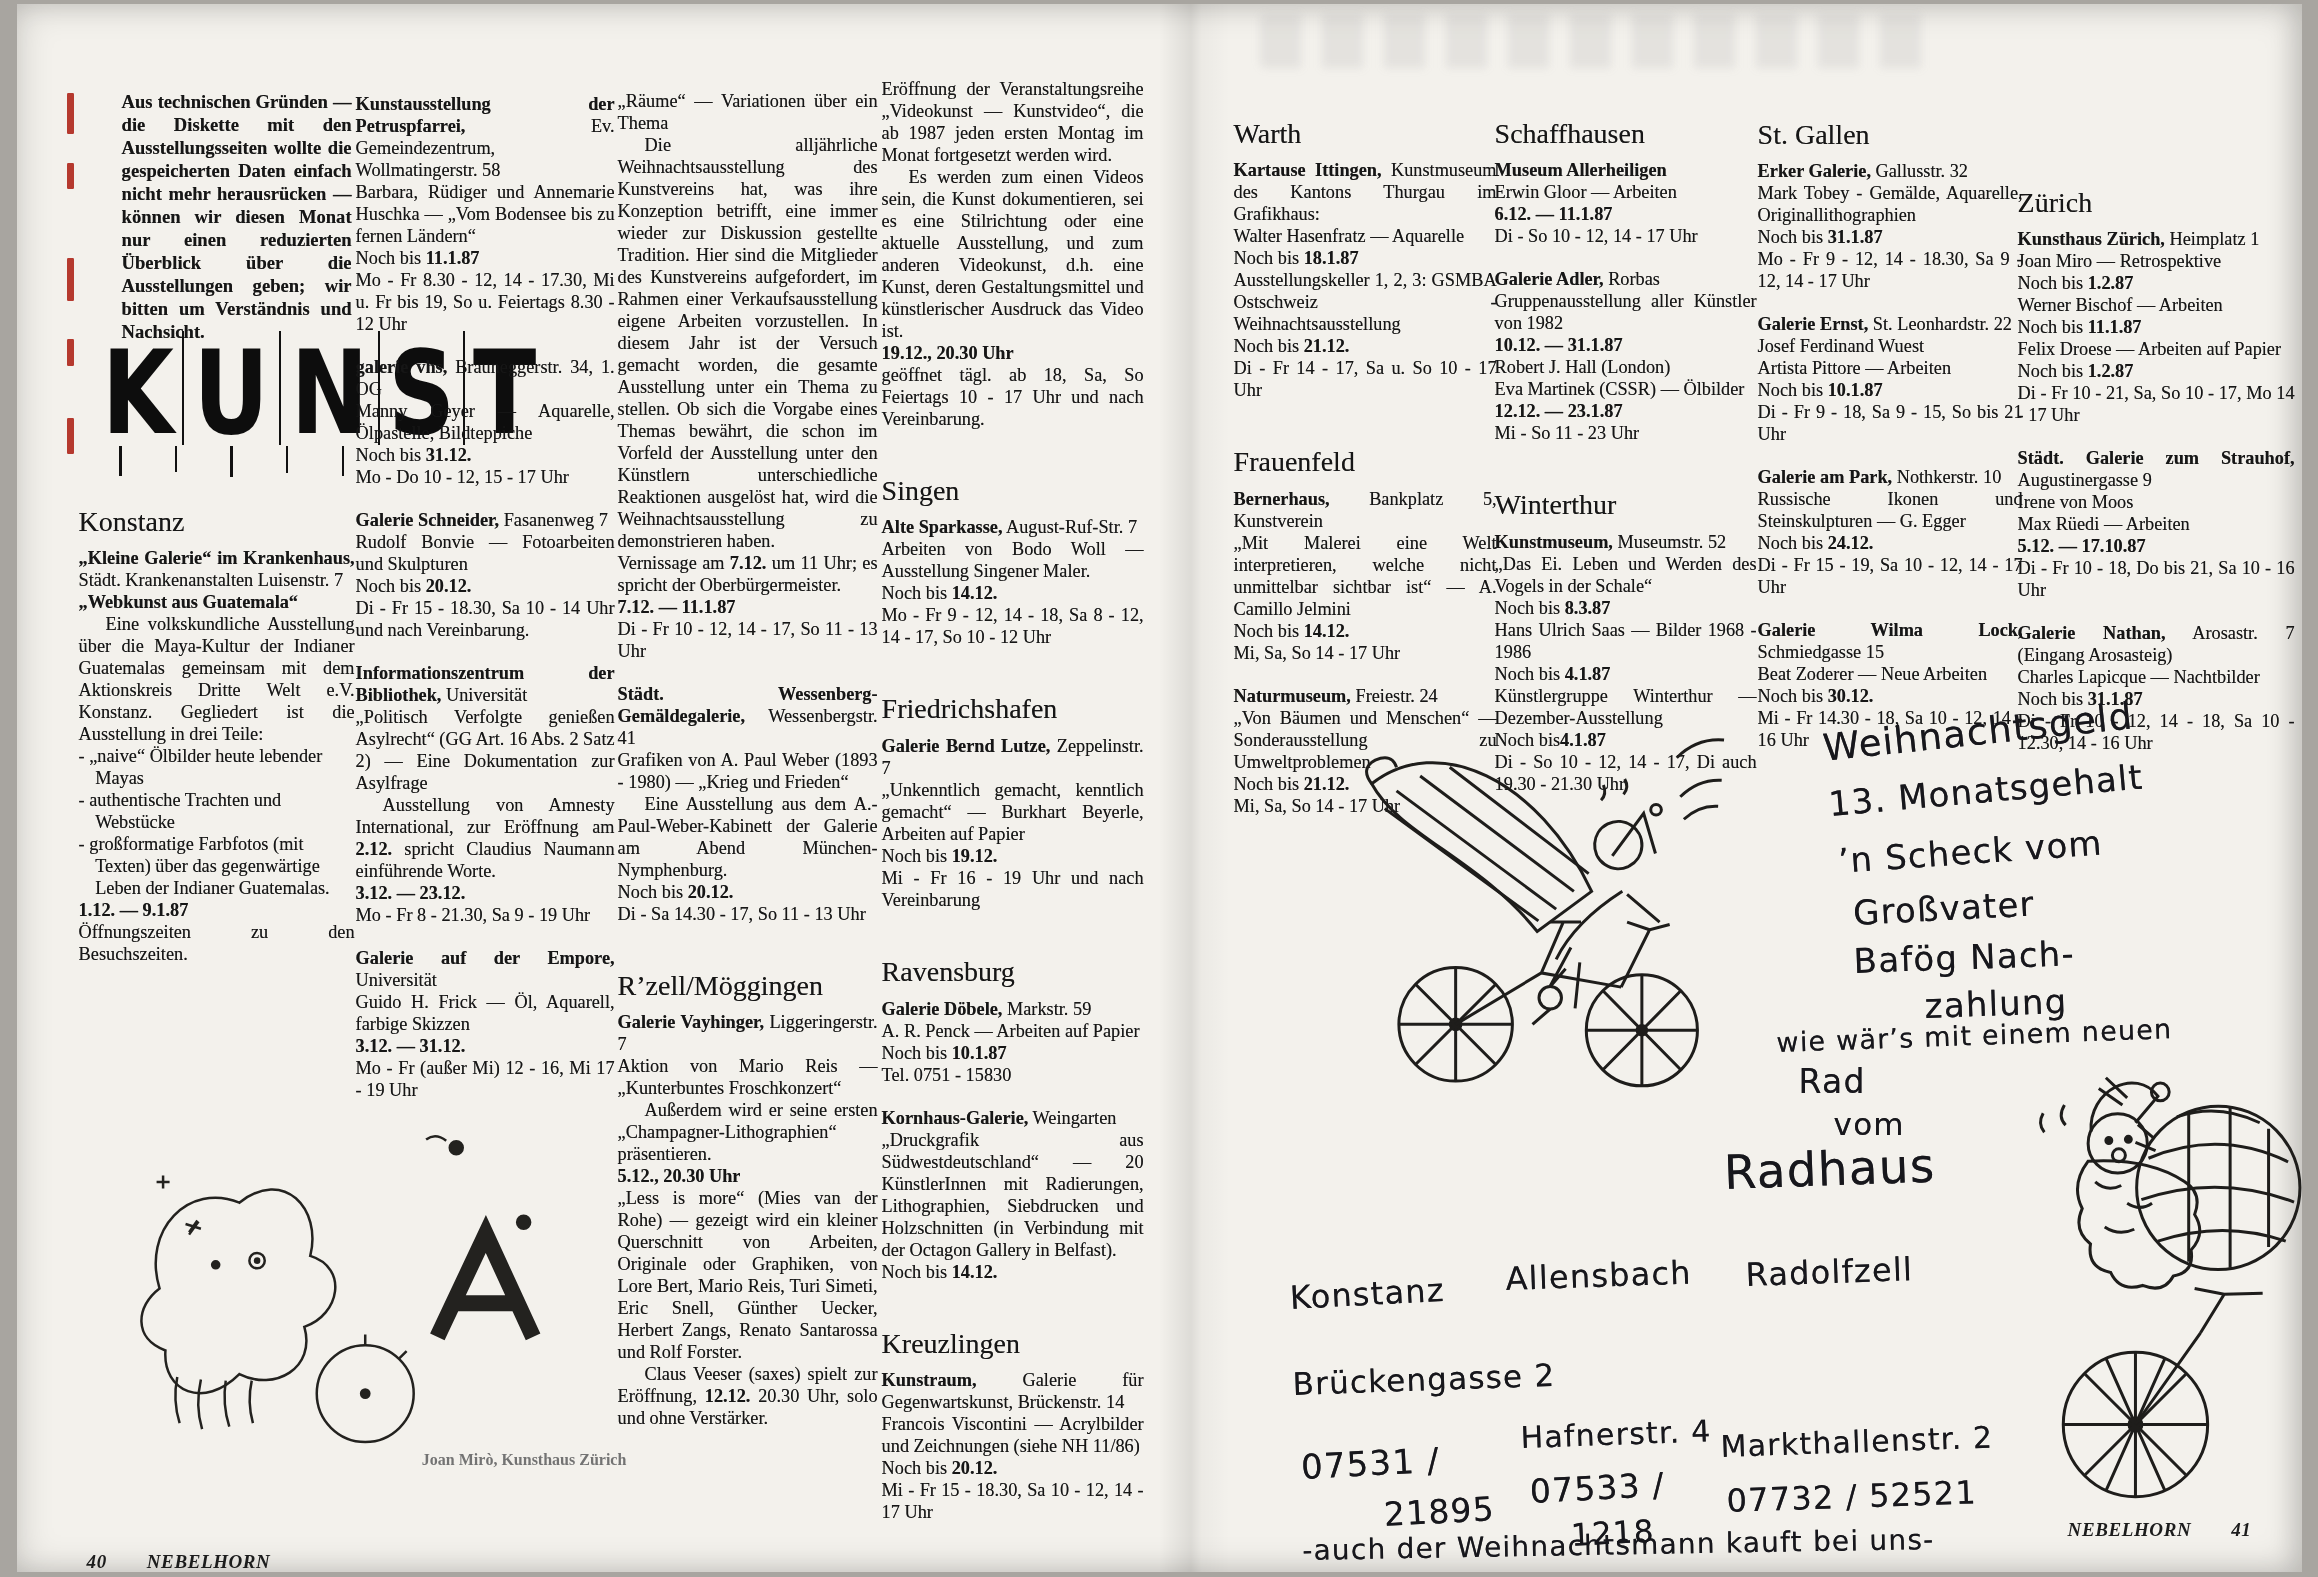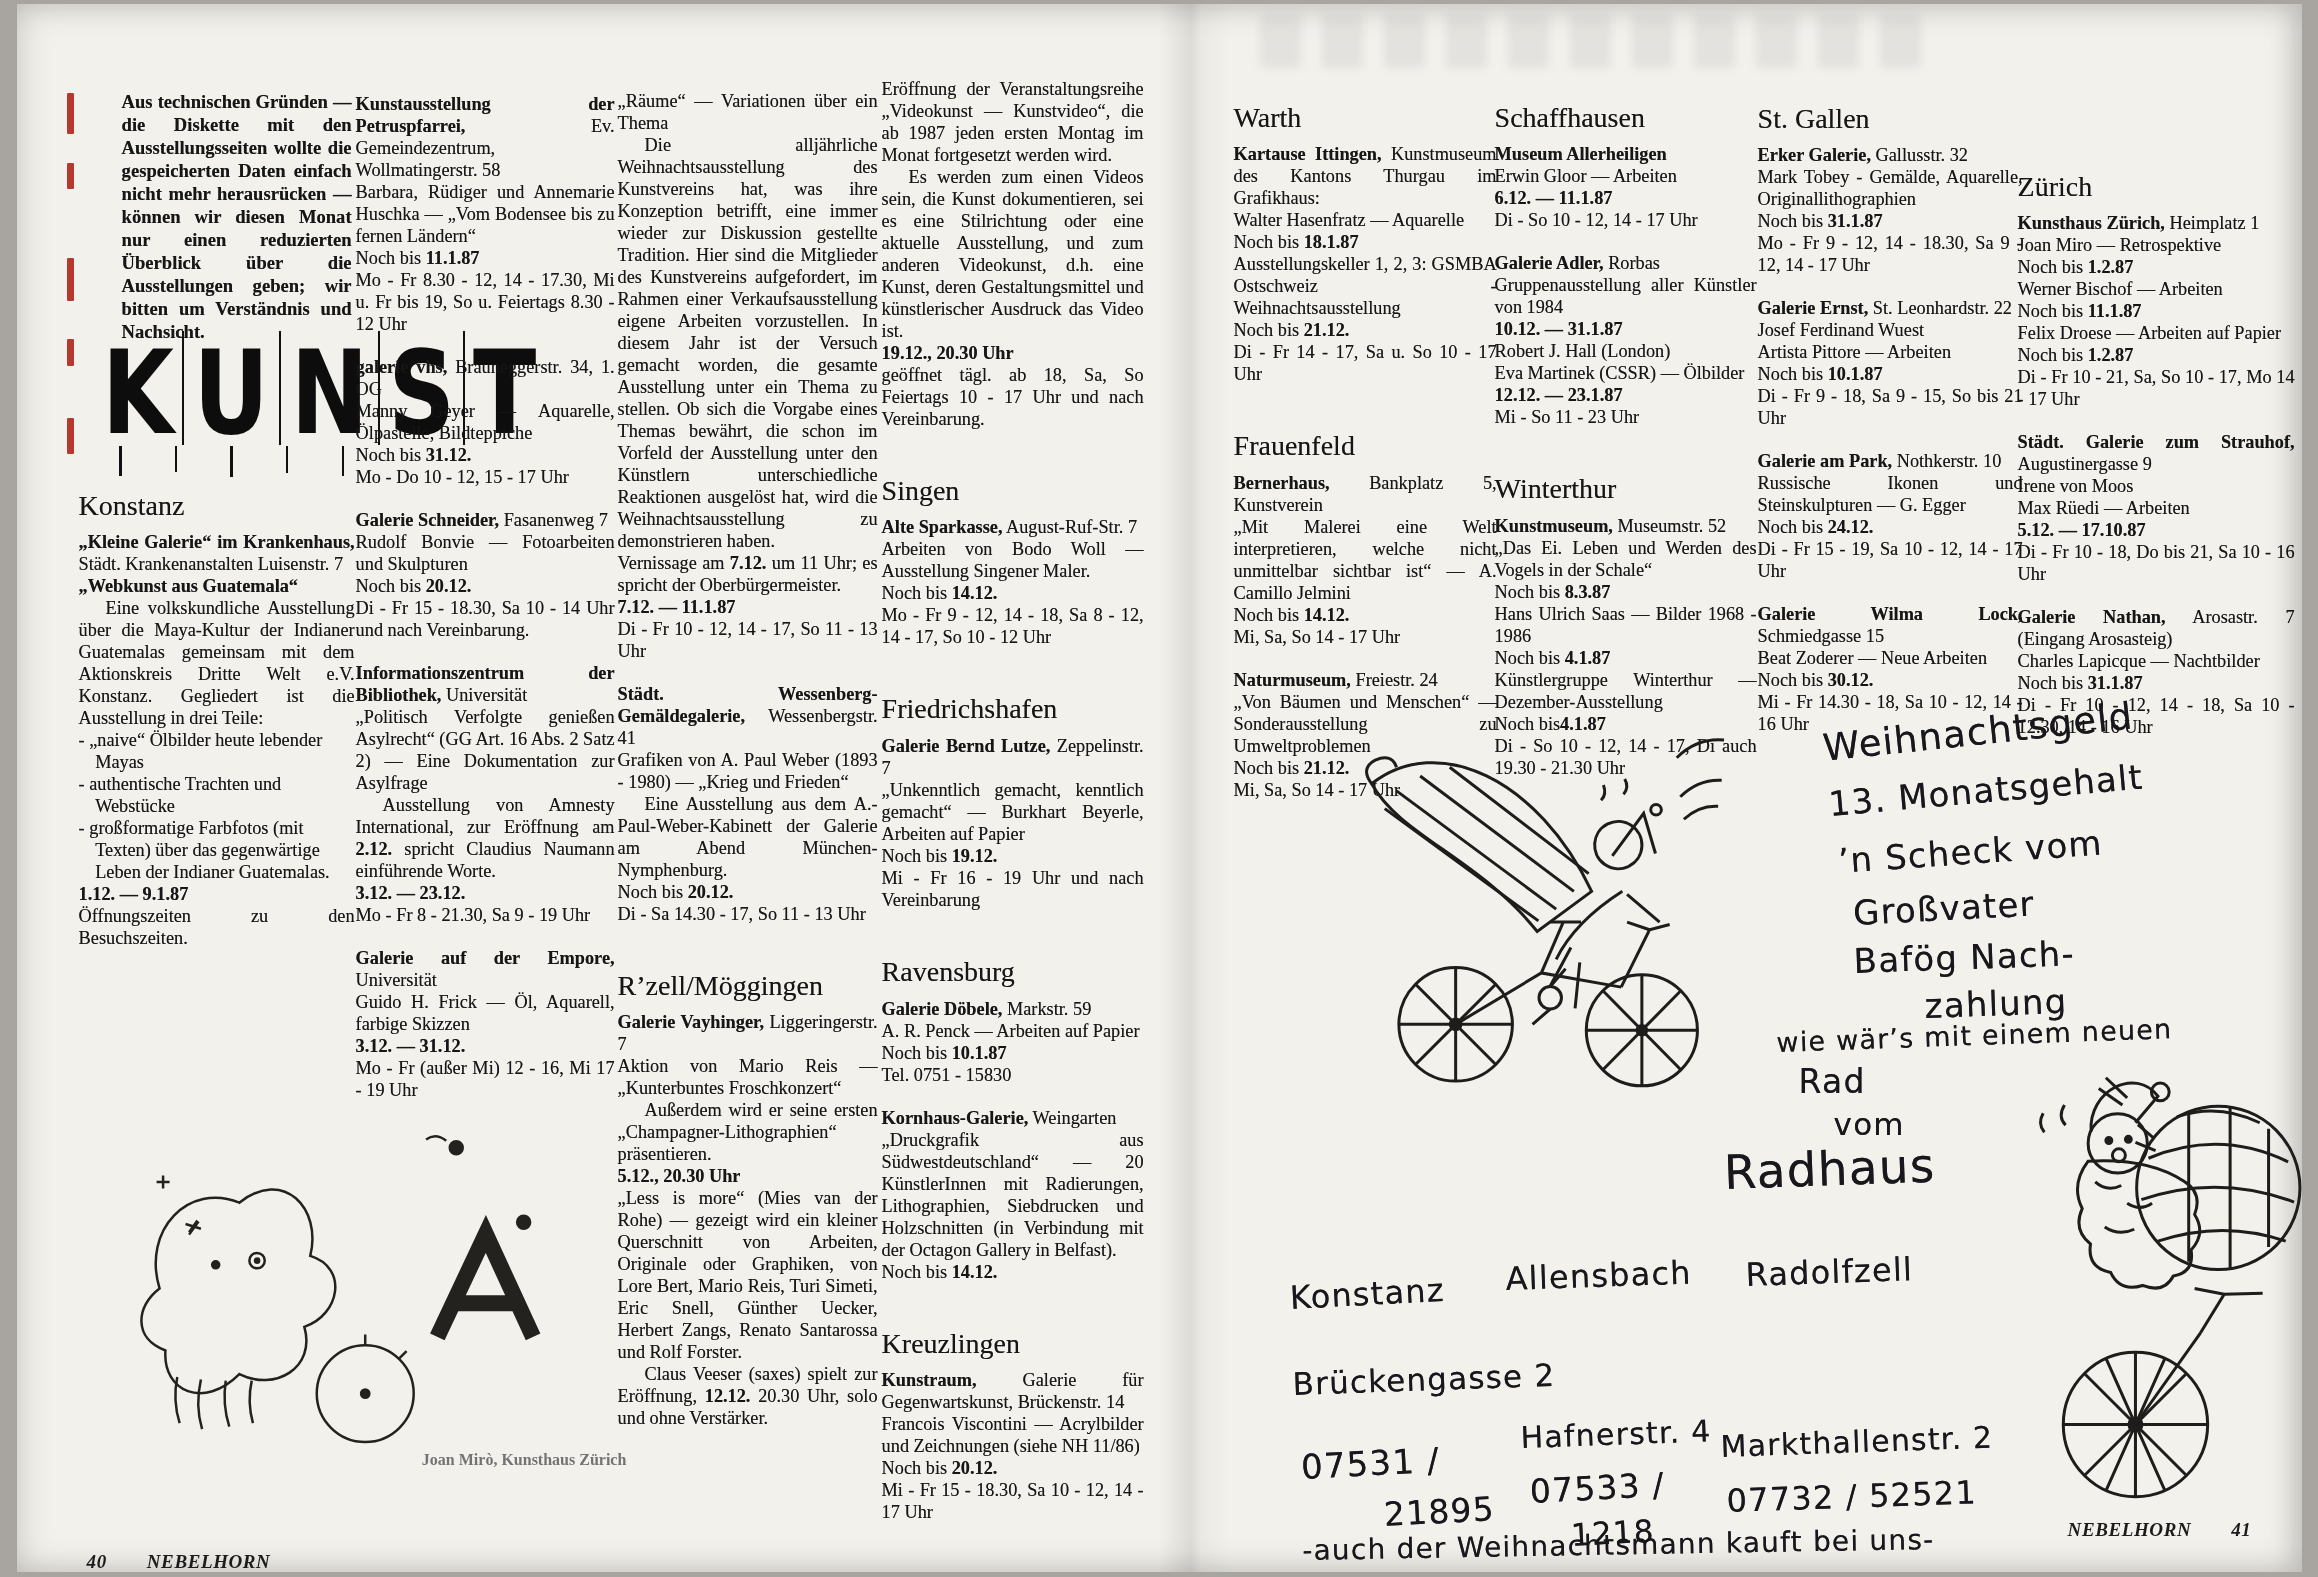--- a/index.html
+++ b/index.html
@@ -32,21 +32,21 @@
     text-shadow:0 0 0.3px rgba(20,20,20,.55);
   }
   .entry .b{font-weight:bold;}
   .entry.ind{text-indent:27px;}
   .entry.hang{padding-left:16.6px;text-indent:-16.6px;text-align:left;}
   .lead .entry{font-weight:bold;font-size:18.6px;line-height:23px;margin-left:43px;}
   .city{
     font-size:28px;line-height:31px;margin:24px 0 10.7px 0;font-weight:normal;
     text-shadow:0 0 0.3px rgba(20,20,20,.55);
   }
-  .col .city:first-child{margin-top:0;}
+  .col .city:first-child{margin-top:16px;}
   .gap{height:21px;}
 
   
   .logo{position:absolute;left:76px;top:327px;width:278px;height:145px;}
   .logo-row{display:flex;align-items:flex-end;height:114px;}
   .logo-cell{
     position:relative;flex:1;display:flex;justify-content:center;align-items:flex-end;
     border-right:2.4px solid #111;height:100%;
   }
   .logo-cell:first-child{border-left:0;}
@@ -267,21 +267,21 @@
       <p class="entry"><span>Mi, Sa, So 14 - 17 Uhr</span></p>
     </div>
   <div class="col" style="left:1478px;top:98px;width:262px;">
       <div class="city">Schaffhausen</div>
       <p class="entry"><span class="b">Museum Allerheiligen</span></p>
       <p class="entry"><span>Erwin Gloor — Arbeiten</span></p>
       <p class="entry"><span class="b">6.12. — 11.1.87</span></p>
       <p class="entry"><span>Di - So 10 - 12, 14 - 17 Uhr</span></p>
       <div class="gap"></div>
       <p class="entry"><span class="b">Galerie Adler,</span><span> Rorbas</span></p>
-      <p class="entry"><span>Gruppenausstellung aller Künstler von 1984</span></p>
+      <p class="entry"><span>Gruppenausstellung aller Künstler von 1982</span></p>
       <p class="entry"><span class="b">10.12. — 31.1.87</span></p>
       <p class="entry"><span>Robert J. Hall (London)</span></p>
       <p class="entry"><span>Eva Martinek (CSSR) — Ölbilder</span></p>
       <p class="entry"><span class="b">12.12. — 23.1.87</span></p>
       <p class="entry"><span>Mi - So 11 - 23 Uhr</span></p>
       <div class="gap"></div>
       <div class="city">Winterthur</div>
       <p class="entry"><span class="b">Kunstmuseum,</span><span> Museumstr. 52</span></p>
       <p class="entry"><span>„Das Ei. Leben und Werden des Vogels in der Schale“</span></p>
       <p class="entry"><span>Noch bis </span><span class="b">8.3.87</span></p>

